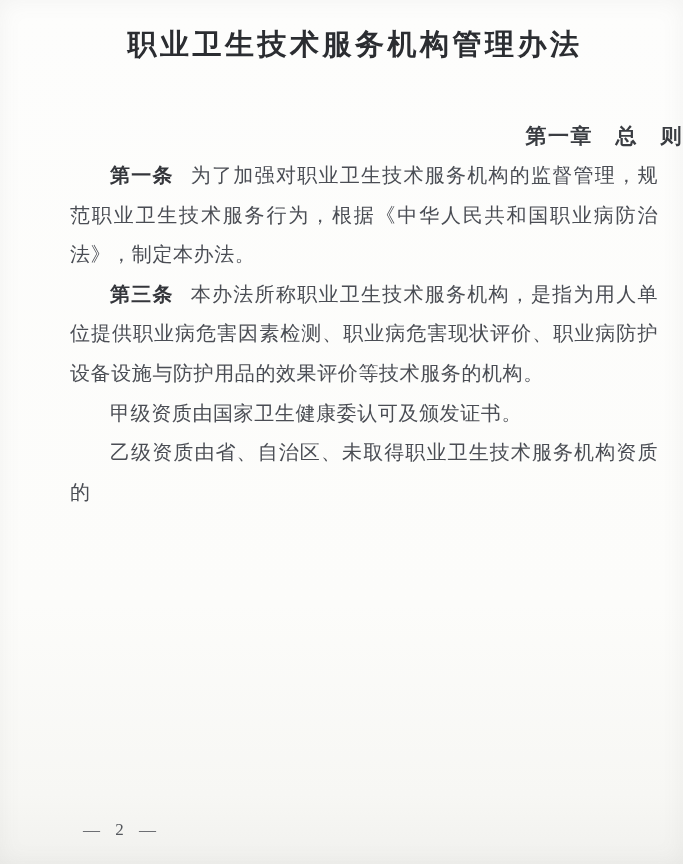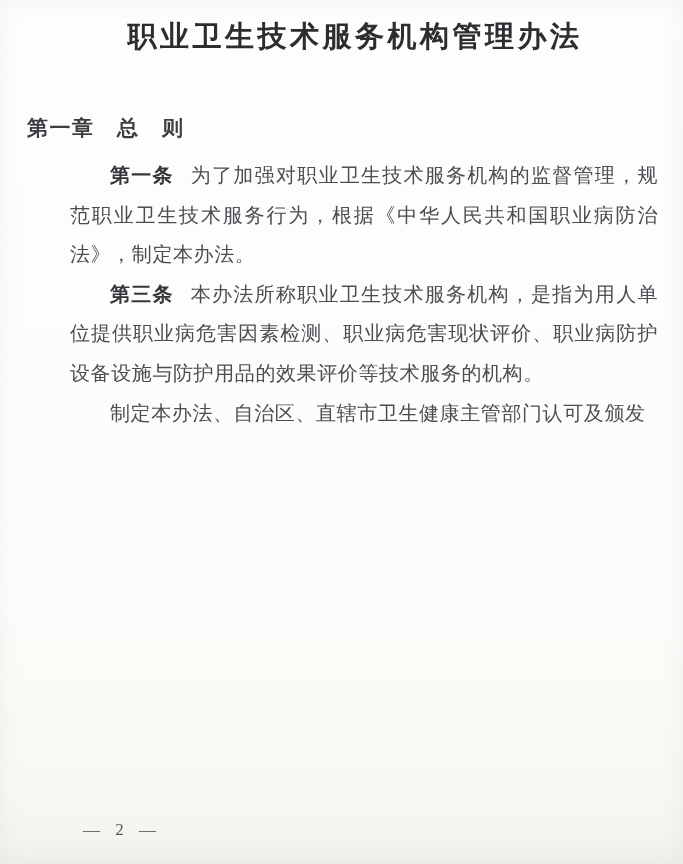--- a/index.html
+++ b/index.html
@@ -11,45 +11,44 @@
     position: relative;
     width: 683px;
     height: 864px;
     margin: 0 auto;
     background: linear-gradient(180deg, #fdfdfc 0%, #fcfcfa 70%, #f7f7f4 92%, #f1f1ee 100%);
     box-shadow: inset 0 0 22px rgba(120,120,115,0.08);
     overflow: hidden;
     font-family: "Liberation Serif", serif;
   }
   .doc-title {
-    margin: 0;
+    margin: 8px;
     padding-top: 20px;
     padding-left: 27px;   
     text-align: center;
     font-family: "Liberation Sans", sans-serif;
     font-size: 29px;
     line-height: 33px;
     font-weight: 700;
     letter-spacing: 3.5px;
     color: #2b2d31;
   }
   .chapter-heading {
     margin: 0;
     margin-top: 63px;
-    padding-left: 27px;
-    text-align: left;
+    text-align: right;
     font-family: "Liberation Sans", sans-serif;
     font-size: 21px;
     line-height: 24px;
     font-weight: 700;
     letter-spacing: 1.5px;
     color: #3a3d42;
   }
   .doc-body {
-    margin-top: 16px;
+    margin-top: 8px;
     padding-left: 70px;
     padding-right: 25px;
   }
   .doc-body p {
     margin: 0;
     text-indent: 2em;
     text-align: justify;
     font-size: 20px;
     line-height: 39.6px;
     letter-spacing: 0.6px;
@@ -86,20 +85,21 @@
       <span class="article-label">第一条</span><span>为了加强对职业卫生技术服务机构的监督管理，规范职业卫生技术服务行为，根据《中华人民共和国职业病防治法》，制定本办法。</span>
     </p>
 
 
     <p>
       <span class="article-label">第三条</span><span>本办法所称职业卫生技术服务机构，是指为用人单位提供职业病危害因素检测、职业病危害现状评价、职业病防护设备设施与防护用品的效果评价等技术服务的机构。</span>
     </p>
 
 
 
+    <p>甲级资质由国家卫生健康委认可及颁发证书。</p>
 
-    <p>制定本办法、自治区、直辖市卫生健康主管部门认可及颁发</p>
+    <p>乙级资质由省、自治区、未取得职业卫生技术服务机构资质的</p>
 
   </div>
 
   <div class="page-number">— 2 —</div>
 
 </div>
 
 </body></html>

